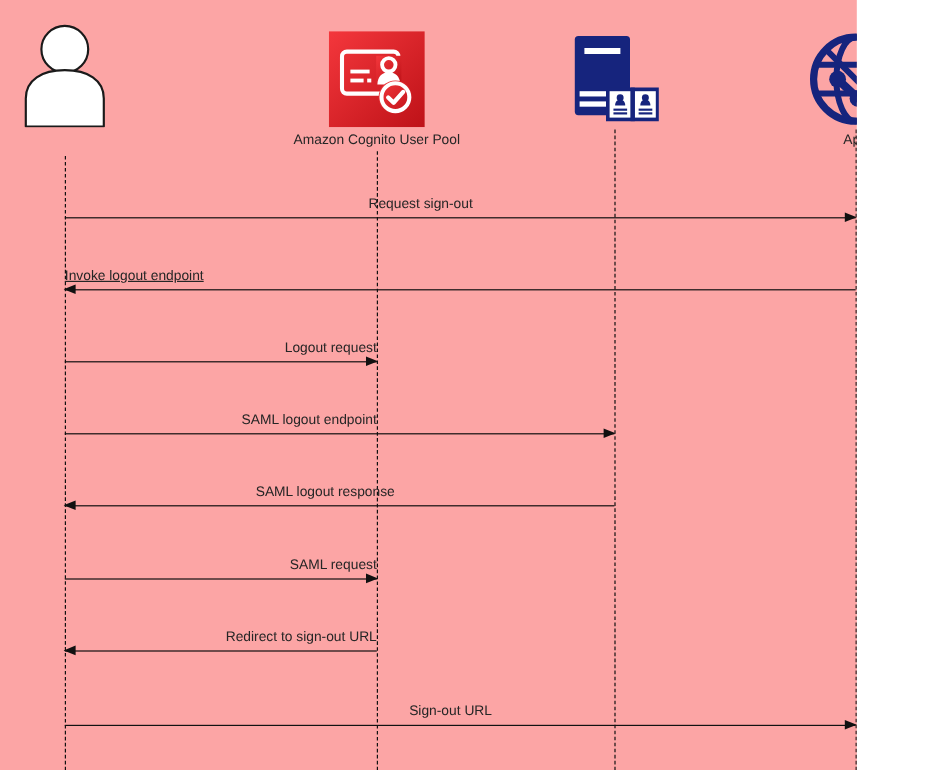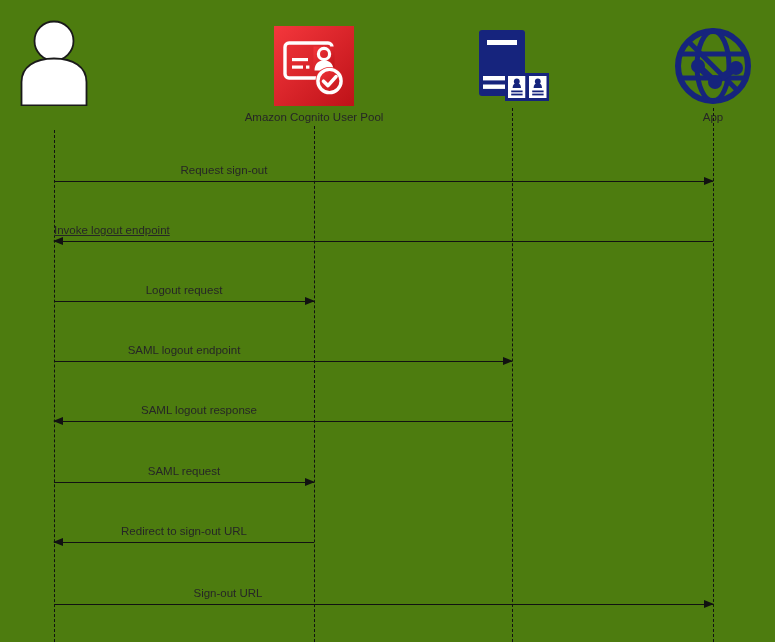--- a/index.html
+++ b/index.html
@@ -6,23 +6,23 @@
   html, body {
     margin: 0;
     padding: 0;
     background: #ffffff;
   }
   body {
     font-family: "Liberation Sans", sans-serif;
   }
   #diagram-root {
     position: relative;
-    width: 775px;
+    width: 714px;
     height: 642px;
-    background: #4d7c0f;
+    background: #fca5a5;
     overflow: hidden;
   }
   .participant {
     position: absolute;
     width: 160px;
     text-align: center;
     transform: translateX(-50%);
   }
   .participant-icon {
     height: 86px;
@@ -51,21 +51,21 @@
     left: 0;
     right: 0;
     top: 0;
     height: 0;
     border-top: 1.3px solid #111111;
   }
   .msg-label {
     position: absolute;
     bottom: 4px;
     width: 100%;
-    text-align: center;
+    text-align: right;
     font-size: 11.5px;
     color: #262626;
     line-height: 14px;
     white-space: nowrap;
   }
   .msg-label.align-right {
     text-align: left;
     padding-right: 6px;
     box-sizing: border-box;
     text-decoration: underline;
@@ -218,16 +218,16 @@
 
   <div class="message" style="left:54px; width:260px; top:542px;">
     <div class="msg-line"></div>
     <div class="arrowhead left"></div>
     <div class="msg-label">Redirect to sign-out URL</div>
   </div>
 
   <div class="message" style="left:54px; width:659px; top:604px;">
     <div class="msg-line"></div>
     <div class="arrowhead right"></div>
-    <div class="msg-label" style="width:340px; left:4px;">Sign-out URL</div>
+    <div class="msg-label" style="width:340px; left:16px;">Sign-out URL</div>
   </div>
 
 </div>
 
 </body></html>

